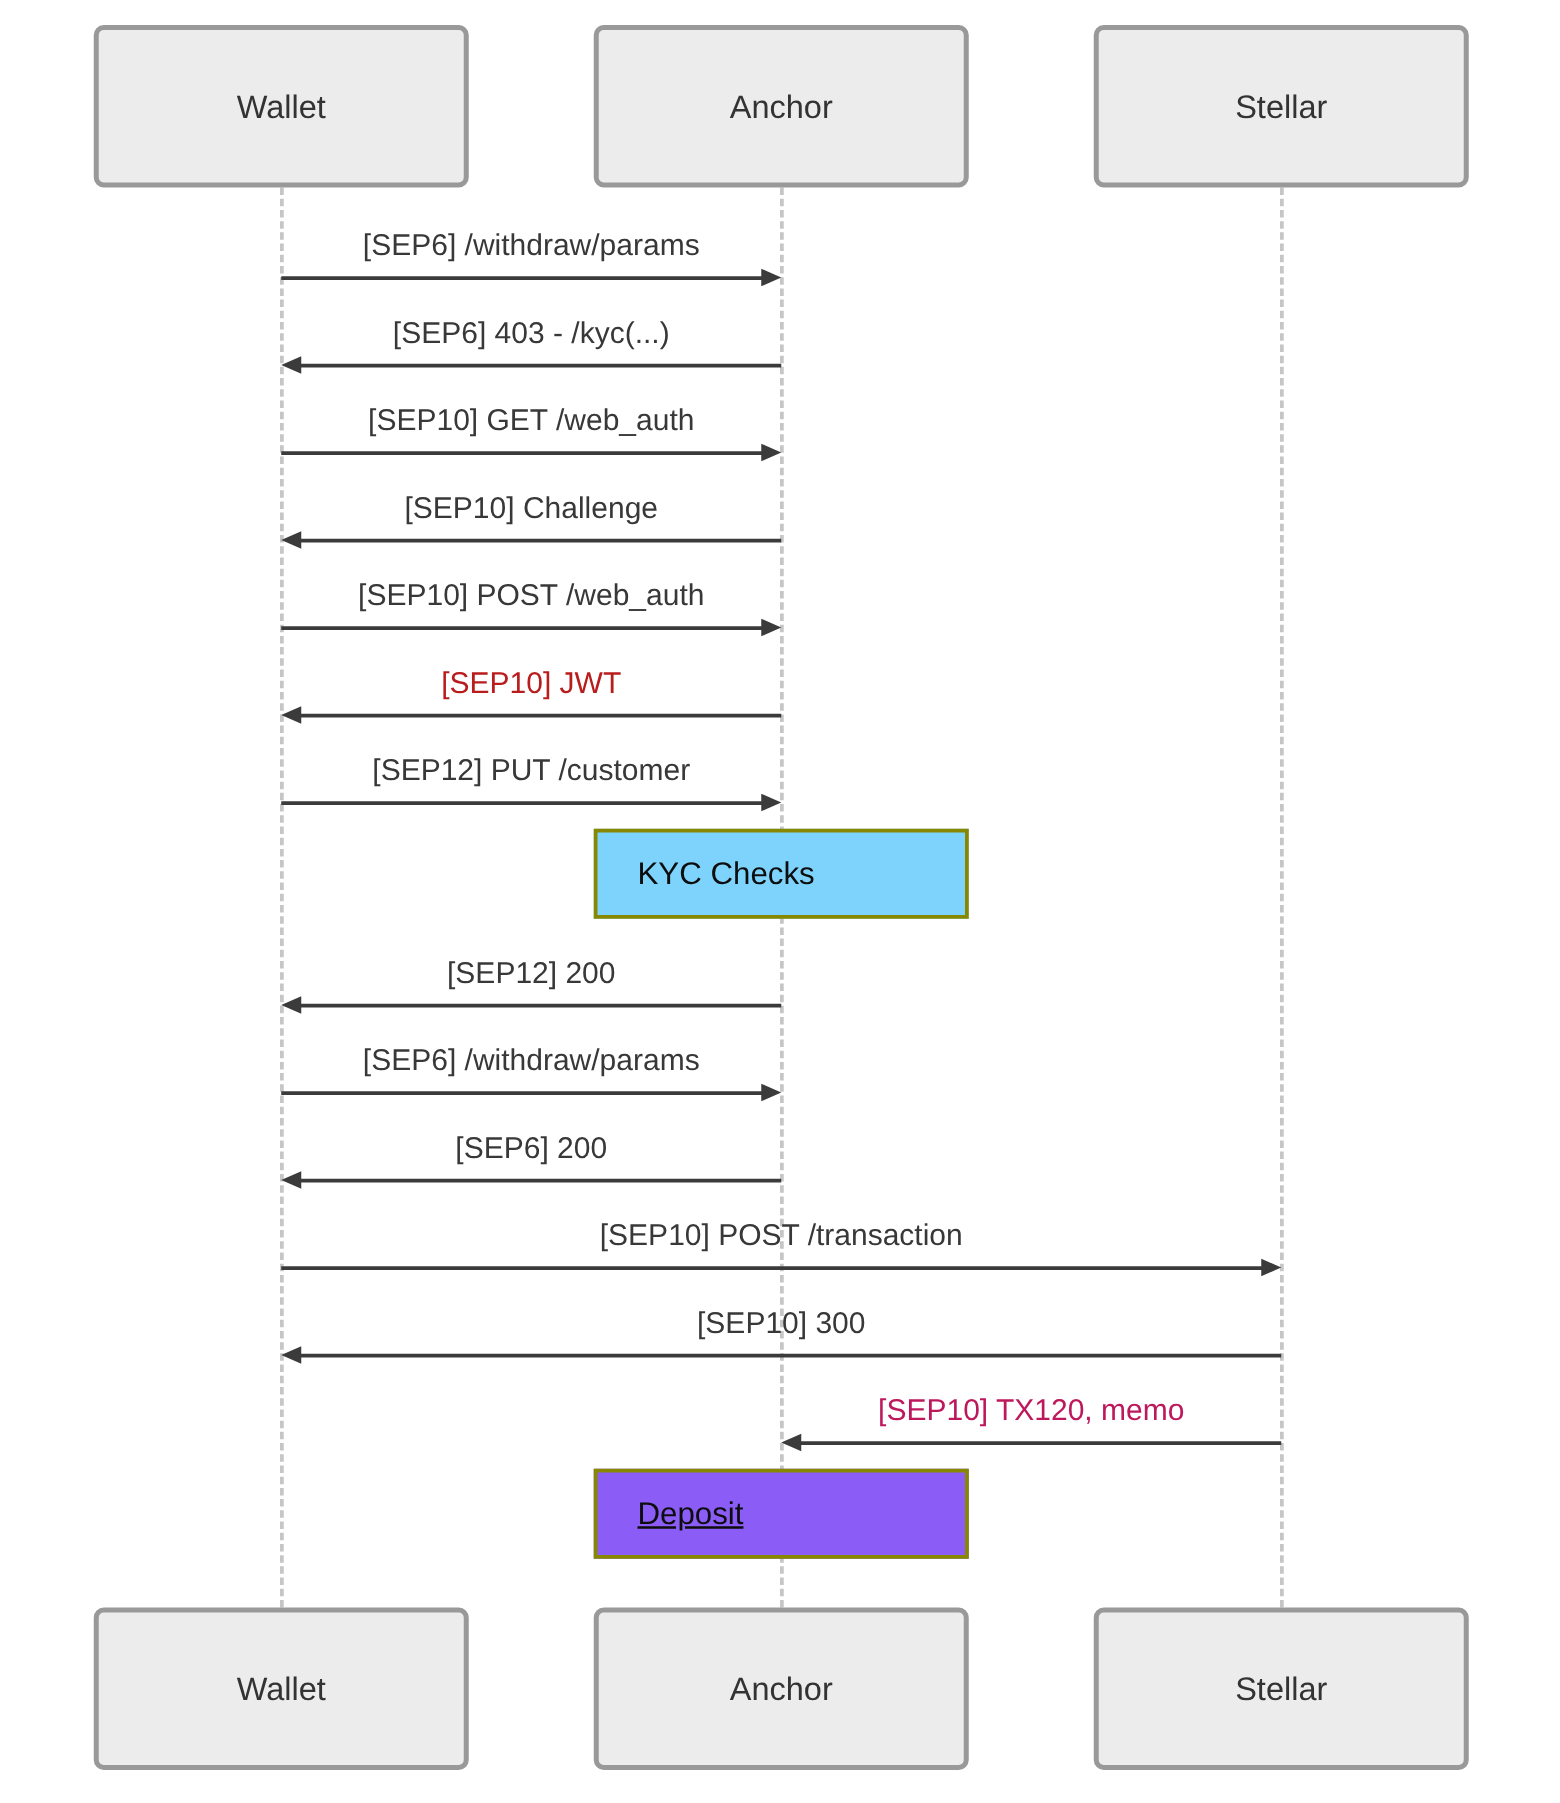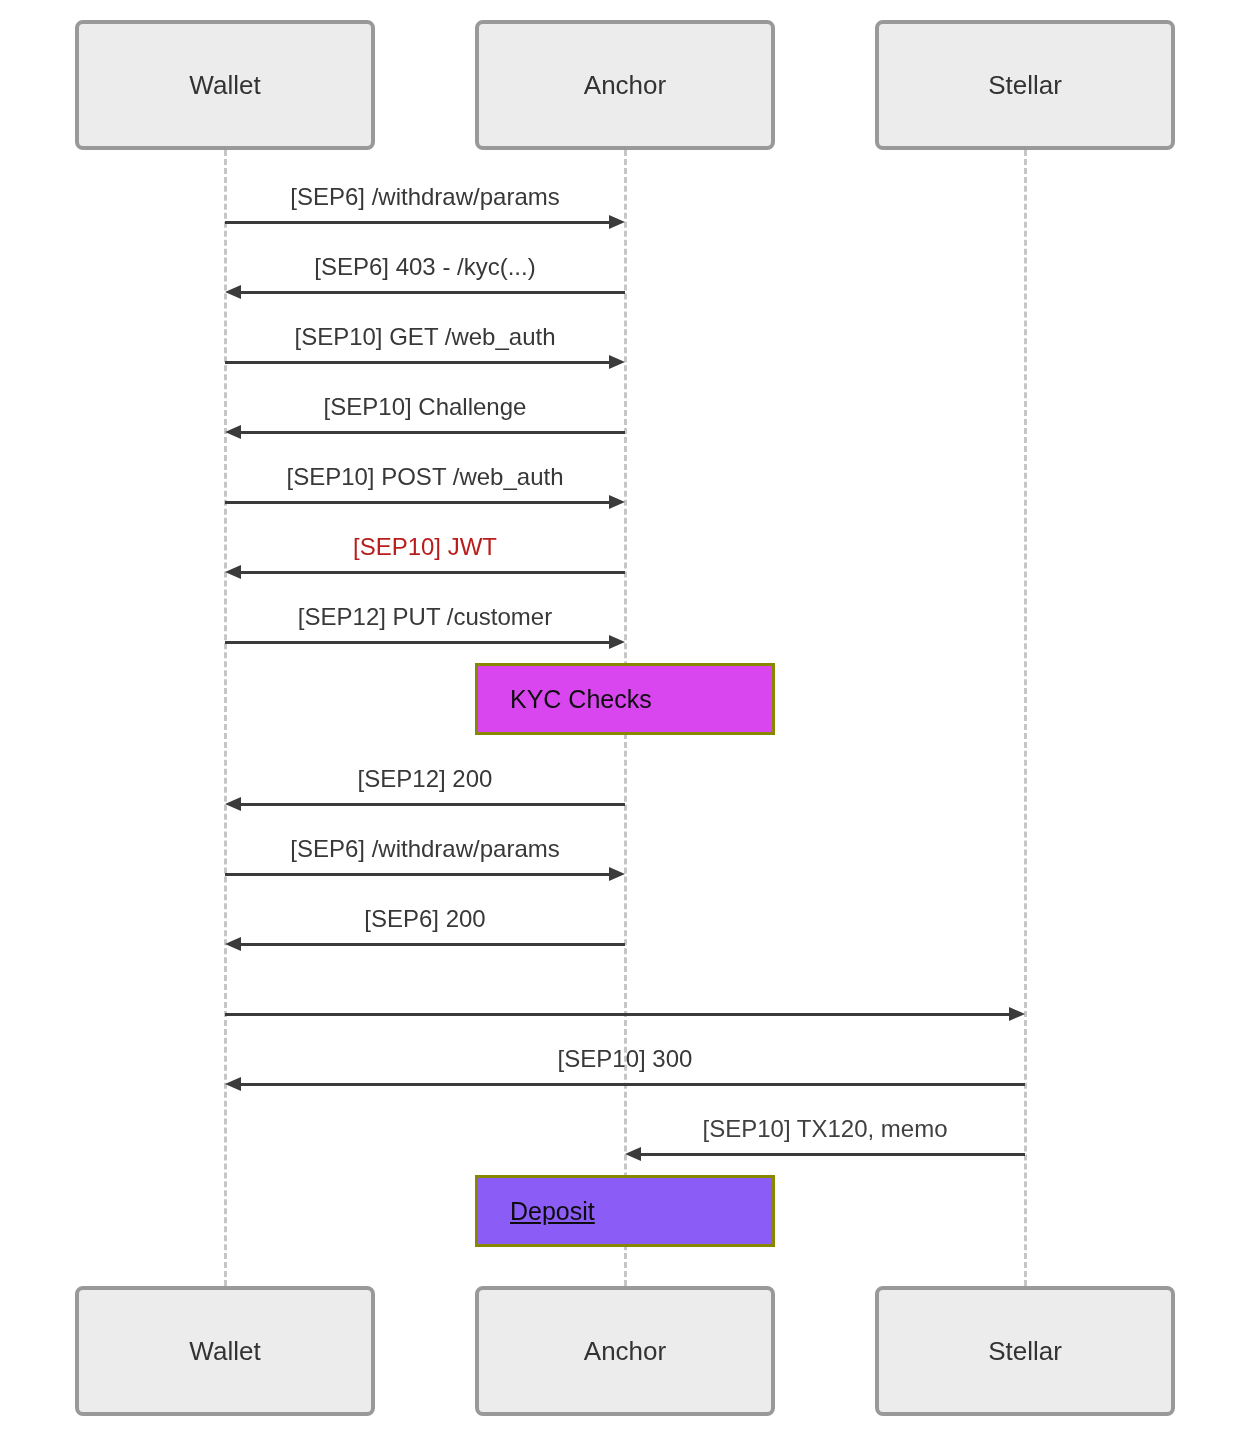--- a/index.html
+++ b/index.html
@@ -83,36 +83,37 @@
     <div class="msg-head" style="top: 425px; left: 225px; border-right: 16px solid rgb(59, 59, 59);"></div>
     <div class="msg-label" style="left: 425px; top: 462px; color: rgb(56, 56, 56);">[SEP10] POST /web_auth</div>
     <div class="msg-line" style="top: 501px; background: rgb(59, 59, 59); left: 225px; width: 386px;"></div>
     <div class="msg-head" style="top: 495px; left: 609px; border-left: 16px solid rgb(59, 59, 59);"></div>
     <div class="msg-label" style="left: 425px; top: 532px; color: #b91c1c;">[SEP10] JWT</div>
     <div class="msg-line" style="top: 571px; background: rgb(59, 59, 59); left: 239px; width: 386px;"></div>
     <div class="msg-head" style="top: 565px; left: 225px; border-right: 16px solid rgb(59, 59, 59);"></div>
     <div class="msg-label" style="left: 425px; top: 602px; color: rgb(56, 56, 56);">[SEP12] PUT /customer</div>
     <div class="msg-line" style="top: 641px; background: rgb(59, 59, 59); left: 225px; width: 386px;"></div>
     <div class="msg-head" style="top: 635px; left: 609px; border-left: 16px solid rgb(59, 59, 59);"></div>
-    <div class="note-box" style="left: 475px; top: 663px; background: #d946ef; border-color: rgb(136, 136, 0); color: rgb(13, 13, 13);">KYC Checks</div>
+    <div class="note-box" style="left: 475px; top: 663px; background: #7dd3fc; border-color: rgb(136, 136, 0); color: rgb(13, 13, 13);">KYC Checks</div>
     <div class="msg-label" style="left: 425px; top: 764px; color: rgb(56, 56, 56);">[SEP12] 200</div>
     <div class="msg-line" style="top: 803px; background: rgb(59, 59, 59); left: 239px; width: 386px;"></div>
     <div class="msg-head" style="top: 797px; left: 225px; border-right: 16px solid rgb(59, 59, 59);"></div>
     <div class="msg-label" style="left: 425px; top: 834px; color: rgb(56, 56, 56);">[SEP6] /withdraw/params</div>
     <div class="msg-line" style="top: 873px; background: rgb(59, 59, 59); left: 225px; width: 386px;"></div>
     <div class="msg-head" style="top: 867px; left: 609px; border-left: 16px solid rgb(59, 59, 59);"></div>
     <div class="msg-label" style="left: 425px; top: 904px; color: rgb(56, 56, 56);">[SEP6] 200</div>
     <div class="msg-line" style="top: 943px; background: rgb(59, 59, 59); left: 239px; width: 386px;"></div>
     <div class="msg-head" style="top: 937px; left: 225px; border-right: 16px solid rgb(59, 59, 59);"></div>
+    <div class="msg-label" style="left: 625px; top: 974px; color: rgb(56, 56, 56);">[SEP10] POST /transaction</div>
     <div class="msg-line" style="top: 1013px; background: rgb(59, 59, 59); left: 225px; width: 786px;"></div>
     <div class="msg-head" style="top: 1007px; left: 1009px; border-left: 16px solid rgb(59, 59, 59);"></div>
     <div class="msg-label" style="left: 625px; top: 1044px; color: rgb(56, 56, 56);">[SEP10] 300</div>
     <div class="msg-line" style="top: 1083px; background: rgb(59, 59, 59); left: 239px; width: 786px;"></div>
     <div class="msg-head" style="top: 1077px; left: 225px; border-right: 16px solid rgb(59, 59, 59);"></div>
-    <div class="msg-label" style="left: 825px; top: 1114px; color: #404040;">[SEP10] TX120, memo</div>
+    <div class="msg-label" style="left: 825px; top: 1114px; color: #be185d;">[SEP10] TX120, memo</div>
     <div class="msg-line" style="top: 1153px; background: rgb(59, 59, 59); left: 639px; width: 386px;"></div>
     <div class="msg-head" style="top: 1147px; left: 625px; border-right: 16px solid rgb(59, 59, 59);"></div>
     <div class="note-box" style="left: 475px; top: 1175px; background: #8b5cf6; border-color: rgb(136, 136, 0); color: rgb(13, 13, 13); text-decoration: underline;">Deposit</div>
     <div class="participant-box" style="left: 75px; top: 20px; background: rgb(236, 236, 236); border-color: rgb(153, 153, 153); color: rgb(51, 51, 51);">Wallet</div>
     <div class="participant-box" style="left: 75px; top: 1286px; background: rgb(236, 236, 236); border-color: rgb(153, 153, 153); color: rgb(51, 51, 51);">Wallet</div>
     <div class="participant-box" style="left: 475px; top: 20px; background: rgb(236, 236, 236); border-color: rgb(153, 153, 153); color: rgb(51, 51, 51);">Anchor</div>
     <div class="participant-box" style="left: 475px; top: 1286px; background: rgb(236, 236, 236); border-color: rgb(153, 153, 153); color: rgb(51, 51, 51);">Anchor</div>
     <div class="participant-box" style="left: 875px; top: 20px; background: rgb(236, 236, 236); border-color: rgb(153, 153, 153); color: rgb(51, 51, 51);">Stellar</div>
     <div class="participant-box" style="left: 875px; top: 1286px; background: rgb(236, 236, 236); border-color: rgb(153, 153, 153); color: rgb(51, 51, 51);">Stellar</div>
   </div>

